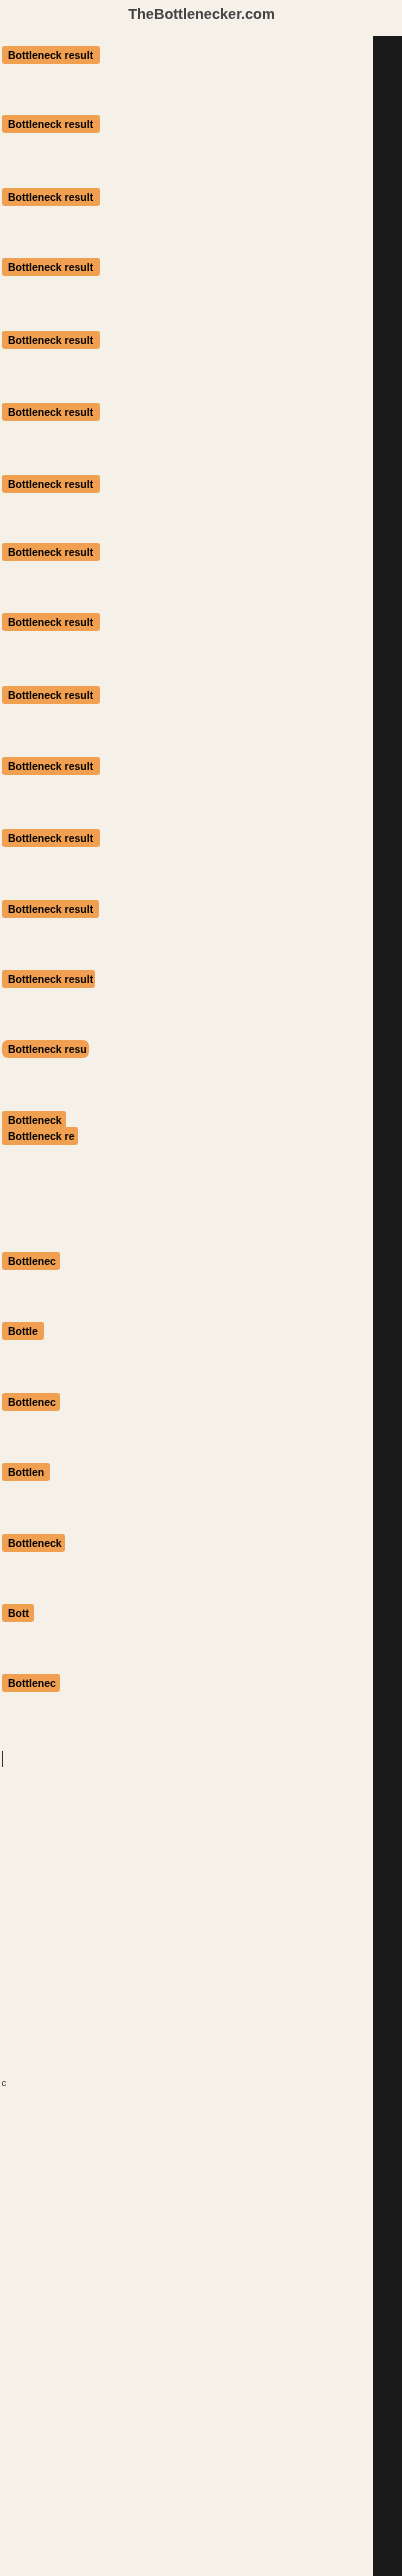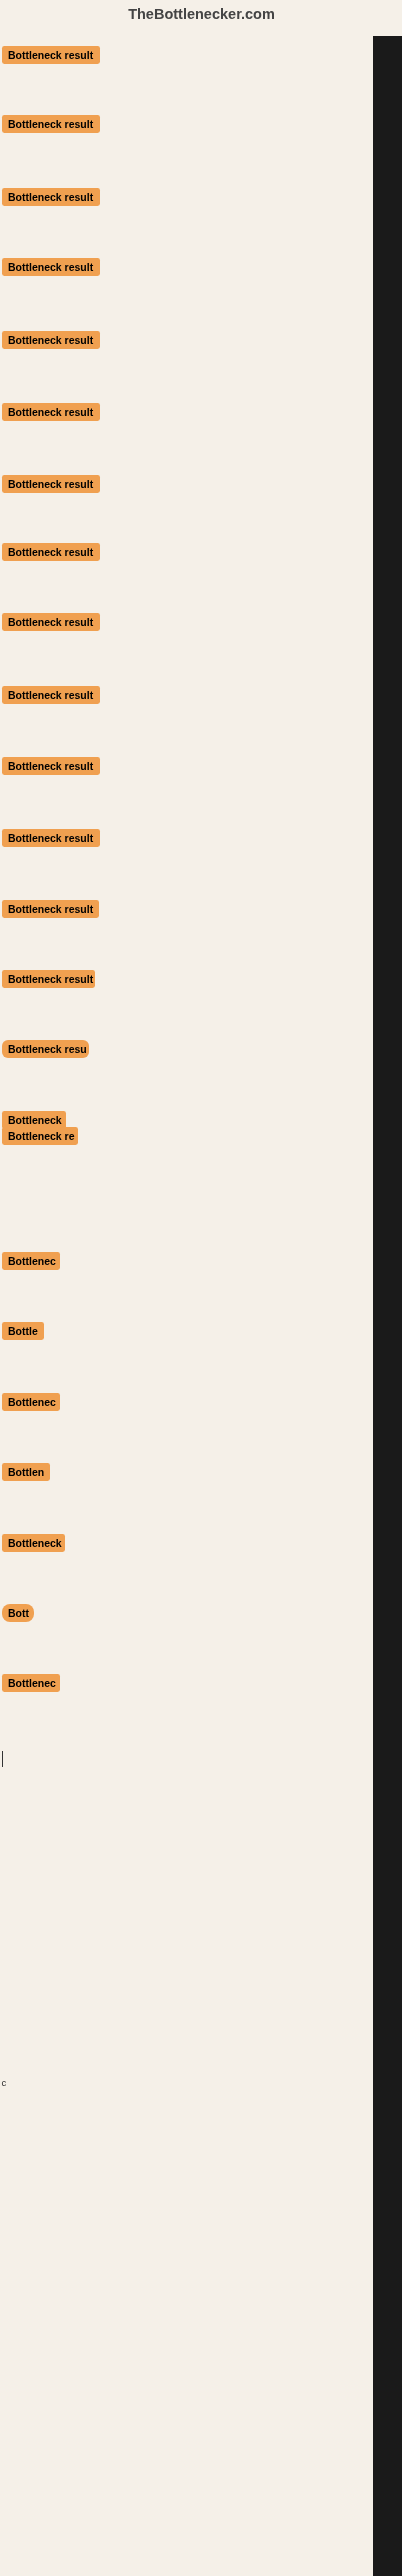--- a/index.html
+++ b/index.html
@@ -92,18 +92,18 @@
     <div class="bottleneck-item" style="top: 900px;"><span class="bottleneck-badge" style="max-width: 97px;">Bottleneck result</span></div>
     <div class="bottleneck-item" style="top: 970px;"><span class="bottleneck-badge" style="max-width: 93px;">Bottleneck result</span></div>
     <div class="bottleneck-item" style="top: 1040px;"><span class="bottleneck-badge" style="max-width: 87px; border-radius: 6px;">Bottleneck resu</span></div>
     <div class="bottleneck-item" style="top: 1111px;"><span class="bottleneck-badge" style="max-width: 64px;">Bottleneck</span></div>
     <div class="bottleneck-item" style="top: 1127px;"><span class="bottleneck-badge" style="max-width: 76px;">Bottleneck re</span></div>
     <div class="bottleneck-item" style="top: 1252px;"><span class="bottleneck-badge" style="max-width: 58px;">Bottlenec</span></div>
     <div class="bottleneck-item" style="top: 1322px;"><span class="bottleneck-badge" style="max-width: 42px;">Bottle</span></div>
     <div class="bottleneck-item" style="top: 1393px;"><span class="bottleneck-badge" style="max-width: 58px;">Bottlenec</span></div>
     <div class="bottleneck-item" style="top: 1463px;"><span class="bottleneck-badge" style="max-width: 48px;">Bottlen</span></div>
     <div class="bottleneck-item" style="top: 1534px;"><span class="bottleneck-badge" style="max-width: 63px;">Bottleneck</span></div>
-    <div class="bottleneck-item" style="top: 1604px;"><span class="bottleneck-badge" style="max-width: 32px; border-radius: 8px;">Bott</span></div>
+    <div class="bottleneck-item" style="top: 1604px;"><span class="bottleneck-badge" style="max-width: 32px;">Bott</span></div>
     <div class="bottleneck-item" style="top: 1674px;"><span class="bottleneck-badge" style="max-width: 58px;">Bottlenec</span></div>
     <div class="cursor-line" style="top: 1751px;"></div>
     <div class="small-text" style="top: 2077px;">c</div>
   </div>
 
 
 </body></html>

